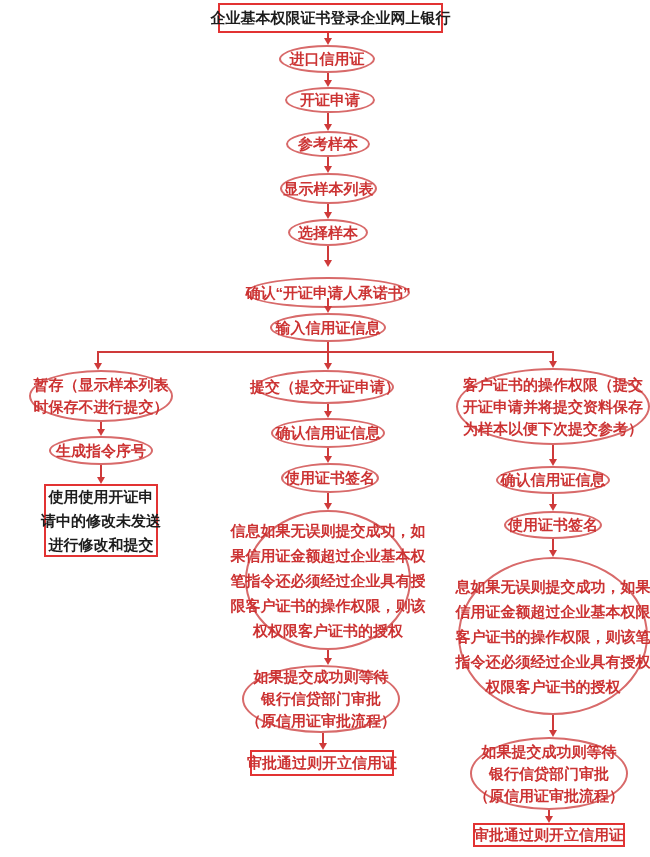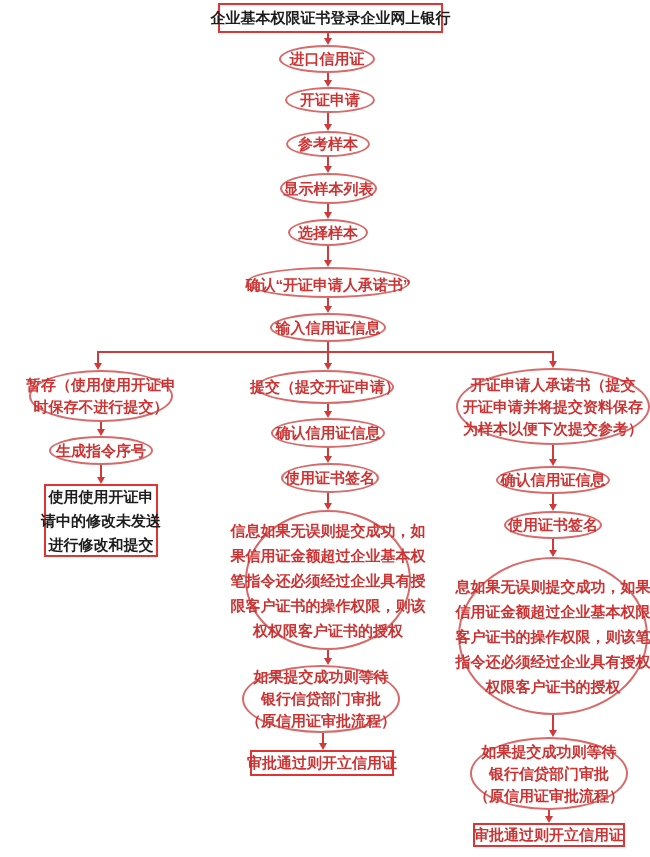--- a/index.html
+++ b/index.html
@@ -64,37 +64,37 @@
   <div class="node ellipse" style="left:280px;top:173px;width:97px;height:31px;justify-content:center;">
       <div>显示样本列表</div>
     </div>
 
   <div class="conn" style="left:327px;top:204px;height:8px;"></div>
   <div class="node ellipse" style="left:288px;top:219px;width:80px;height:27px;justify-content:center;">
       <div>选择样本</div>
     </div>
 
   <div class="conn" style="left:327px;top:246px;height:14px;"></div>
-  <div class="node ellipse" style="left:246px;top:267px;width:164px;height:31px;justify-content:flex-end;">
+  <div class="node ellipse" style="left:246px;top:277px;width:164px;height:31px;">
       <div>确认“开证申请人承诺书”</div>
     </div>
 
   <div class="conn" style="left:327px;top:298px;height:8px;"></div>
   <div class="node ellipse" style="left:270px;top:313px;width:116px;height:29px;">
       <div>输入信用证信息</div>
     </div>
 
   <div class="vplain" style="left:327px;top:342px;height:10px;"></div>
   <div class="hline" style="left:97px;top:351px;width:457px;"></div>
   <div class="conn" style="left:97px;top:352px;height:11px;"></div>
   <div class="conn" style="left:327px;top:352px;height:11px;"></div>
   <div class="conn" style="left:552px;top:352px;height:9px;"></div>
 
   <div class="node ellipse" style="left:29px;top:370px;width:144px;height:52px;">
-      <div>暂存（使用使用开证申</div>
+      <div>暂存（显示样本列表</div>
       <div>时保存不进行提交）</div>
     </div>
 
   <div class="conn" style="left:100px;top:422px;height:7px;"></div>
   <div class="node ellipse" style="left:49px;top:436px;width:104px;height:29px;">
       <div>生成指令序号</div>
     </div>
 
   <div class="conn" style="left:100px;top:465px;height:12px;"></div>
   <div class="node rect black lh24" style="left:44px;top:484px;width:114px;height:73px;">
@@ -132,21 +132,21 @@
       <div>银行信贷部门审批</div>
       <div>（原信用证审批流程）</div>
     </div>
 
   <div class="conn" style="left:322px;top:733px;height:10px;"></div>
   <div class="node rect" style="left:250px;top:750px;width:144px;height:26px;">
       <div>审批通过则开立信用证</div>
     </div>
 
   <div class="node ellipse" style="left:456px;top:368px;width:194px;height:77px;">
-      <div>开证申请人承诺书（提交</div>
+      <div>客户证书的操作权限（提交</div>
       <div>开证申请并将提交资料保存</div>
       <div>为样本以便下次提交参考）</div>
     </div>
 
   <div class="conn" style="left:552px;top:445px;height:14px;"></div>
   <div class="node ellipse" style="left:496px;top:466px;width:114px;height:28px;">
       <div>确认信用证信息</div>
     </div>
 
   <div class="conn" style="left:552px;top:494px;height:10px;"></div>

